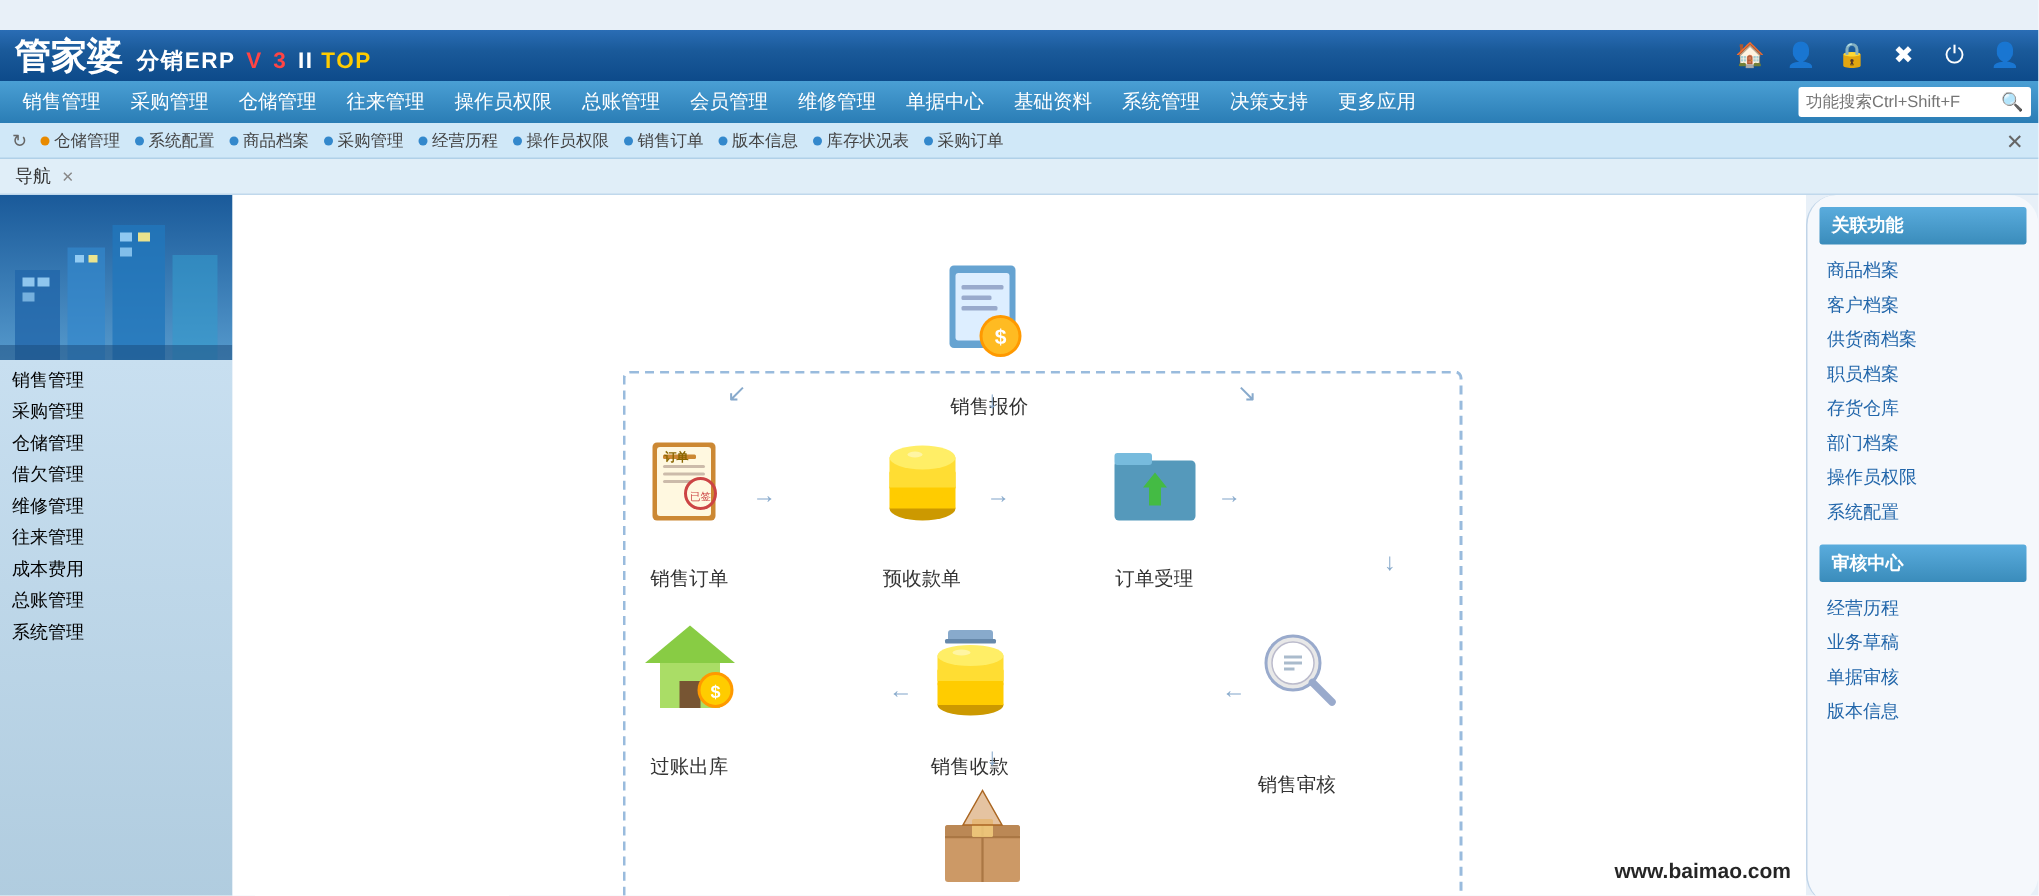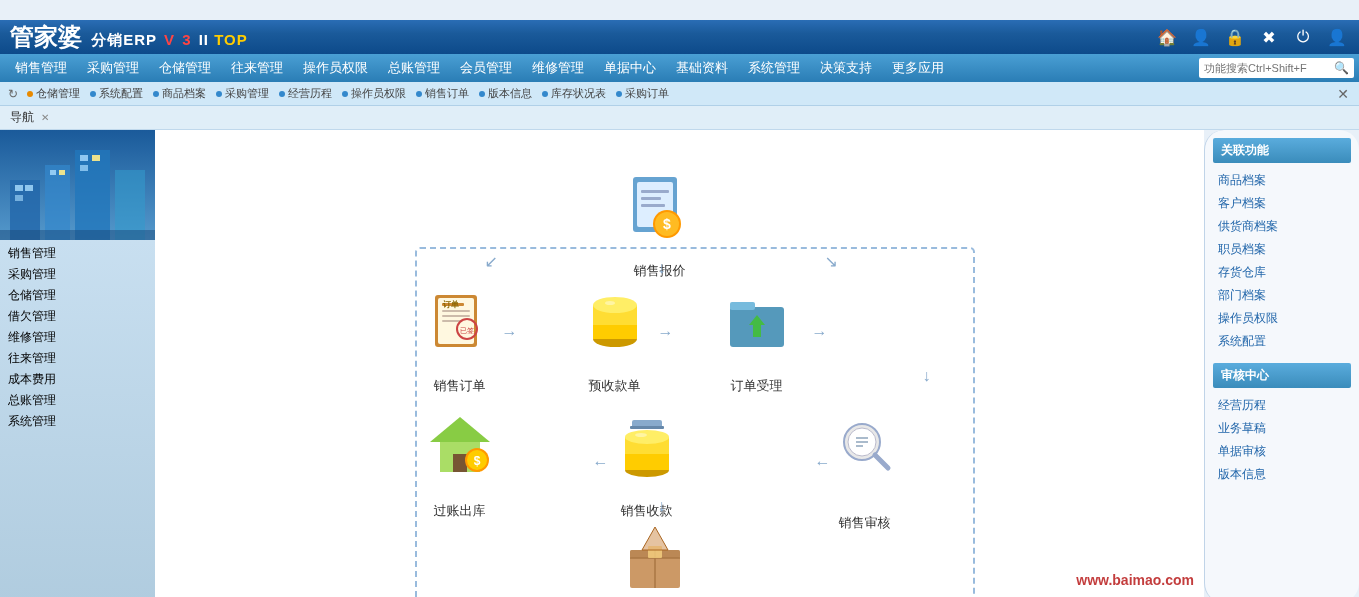--- a/index.html
+++ b/index.html
@@ -206,21 +206,21 @@
       cursor: pointer;
       text-decoration: none;
     }
     #rightpanel .section-gap { height: 10px; }
 
     
     .watermark {
       position: absolute;
       bottom: 15px;
       right: 10px;
-      color: #b91c1c;
+      color: #000000;
       font-size: 14px;
       font-weight: bold;
       opacity: 0.85;
       z-index: 10;
     }
 
     
     .flow-dashed-box {
       position: absolute;
       border: 2px dashed #99bbdd;
@@ -456,21 +456,21 @@
             <ellipse cx="35" cy="18" rx="22" ry="8" fill="#ffee66"></ellipse>
 
             <ellipse cx="30" cy="16" rx="5" ry="2" fill="white" opacity="0.4"></ellipse>
           </svg>
         </div>
         <div class="node-label">预收款单</div>
       </div>
 
       <div style="position:absolute;left:288px;top:165px;font-size:16px;color:#88aacc;">→</div>
 
-      <div class="flow-node" style="left:352px;top:130px;font-family:Liberation Mono, monospace;">
+      <div class="flow-node" style="left:365px;top:130px;font-family:Liberation Mono, monospace;">
         <div class="node-icon">
           <svg viewBox="0 0 70 70" width="70" height="70">
 
             <rect x="8" y="20" width="54" height="40" rx="3" fill="#5599bb"></rect>
             <rect x="8" y="15" width="25" height="8" rx="2" fill="#77bbdd"></rect>
 
             <polygon points="35,28 27,38 31,38 31,50 39,50 39,38 43,38" fill="#44bb44"></polygon>
           </svg>
         </div>
         <div class="node-label">订单受理</div>

